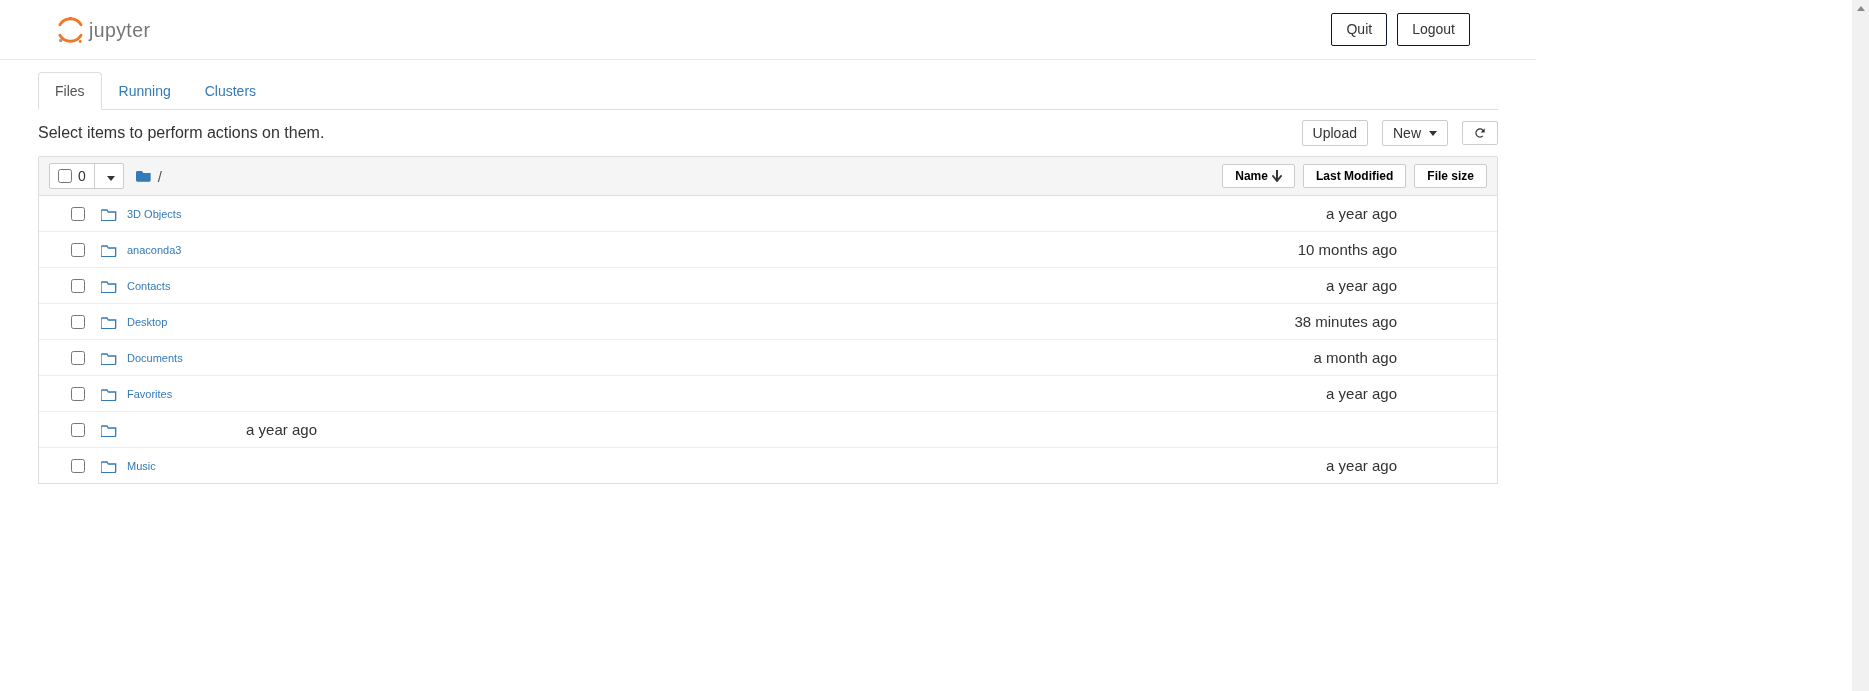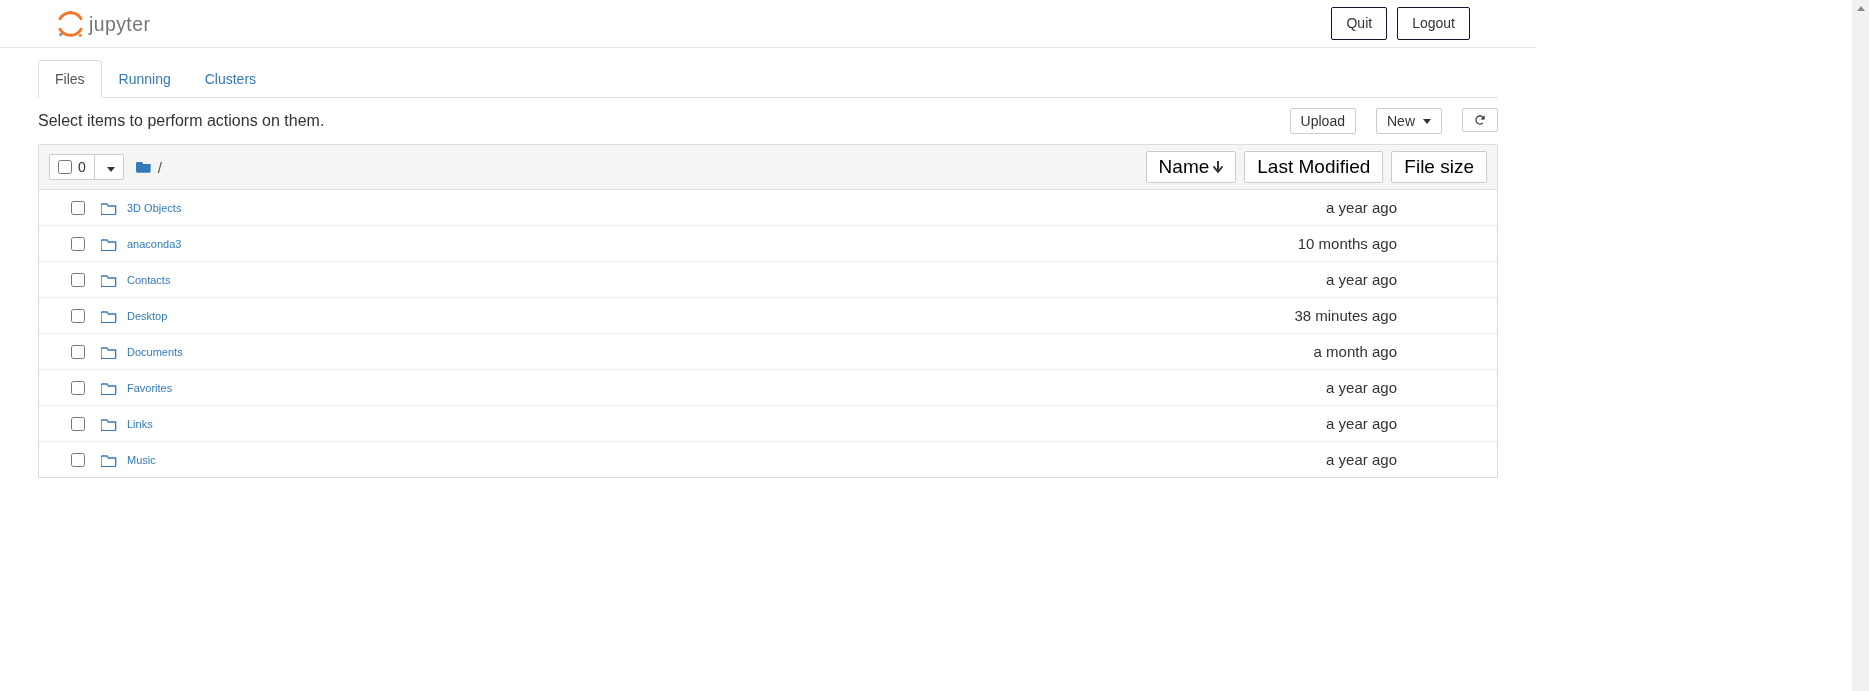--- a/index.html
+++ b/index.html
@@ -7,21 +7,21 @@
       font-family: "Helvetica Neue", Helvetica, Arial, sans-serif;
       font-size: 14px;
       color: #333;
       background: #fff;
     }
     .page-wrap {
       width: 1536px;
       margin: 0;
     }
     .header {
-      height: 48px;
+      height: 60px;
       border-bottom: 1px solid #e7e7e7;
       display: flex;
       align-items: center;
       padding: 0 16px;
       justify-content: space-between;
     }
     .logo {
       display: flex;
       align-items: center;
       margin-left: 38px;
@@ -69,22 +69,22 @@
       justify-content: space-between;
       align-items: center;
       margin-bottom: 10px;
     }
     .toolbar-left {
       font-size: 16px;
       color: #333;
     }
     .toolbar-right {
       display: flex;
-      gap: 20px;
-      align-items: flex-start;
+      gap: 14px;
+      align-items: center;
     }
     .btn-sm {
       padding: 4px 10px;
       font-size: 14px;
       border: 1px solid #ccc;
       background: #fff;
       color: #333;
       border-radius: 2px;
       cursor: pointer;
       display: inline-flex;
@@ -141,26 +141,27 @@
     }
     .header-cols {
       margin-left: auto;
       display: flex;
       gap: 8px;
     }
     .col-btn {
       padding: 4px 12px;
       border: 1px solid #ccc;
       background: #fff;
-      font-size: 19px;
+      font-size: 12px;
       border-radius: 2px;
       cursor: pointer;
       display: inline-flex;
       align-items: center;
       gap: 4px;
+      font-weight: bold;
     }
     .file-list {
       border: 1px solid #ddd;
       border-top: none;
     }
     .file-row {
       display: flex;
       align-items: center;
       border-bottom: 1px solid #eee;
       padding: 9px 10px;
@@ -380,21 +381,20 @@
         </div>
         <div class="file-row">
           <div class="row-checkbox">
             <input type="checkbox" style="">
           </div>
           <div class="row-icon">
             <svg width="16" height="14" viewBox="0 0 24 20">
               <path d="M2 4h7l2 3h11v11a2 2 0 01-2 2H2a2 2 0 01-2-2V6a2 2 0 012-2z" fill="none" stroke="#337ab7" stroke-width="2"></path>
             </svg>
           </div>
-          <div class="row-name">Links</div>
           <div class="row-modified">a year ago</div>
           <div class="row-size"></div>
         </div>
         <div class="file-row">
           <div class="row-checkbox">
             <input type="checkbox" style="">
           </div>
           <div class="row-icon">
             <svg width="16" height="14" viewBox="0 0 24 20">
               <path d="M2 4h7l2 3h11v11a2 2 0 01-2 2H2a2 2 0 01-2-2V6a2 2 0 012-2z" fill="none" stroke="#337ab7" stroke-width="2"></path>

